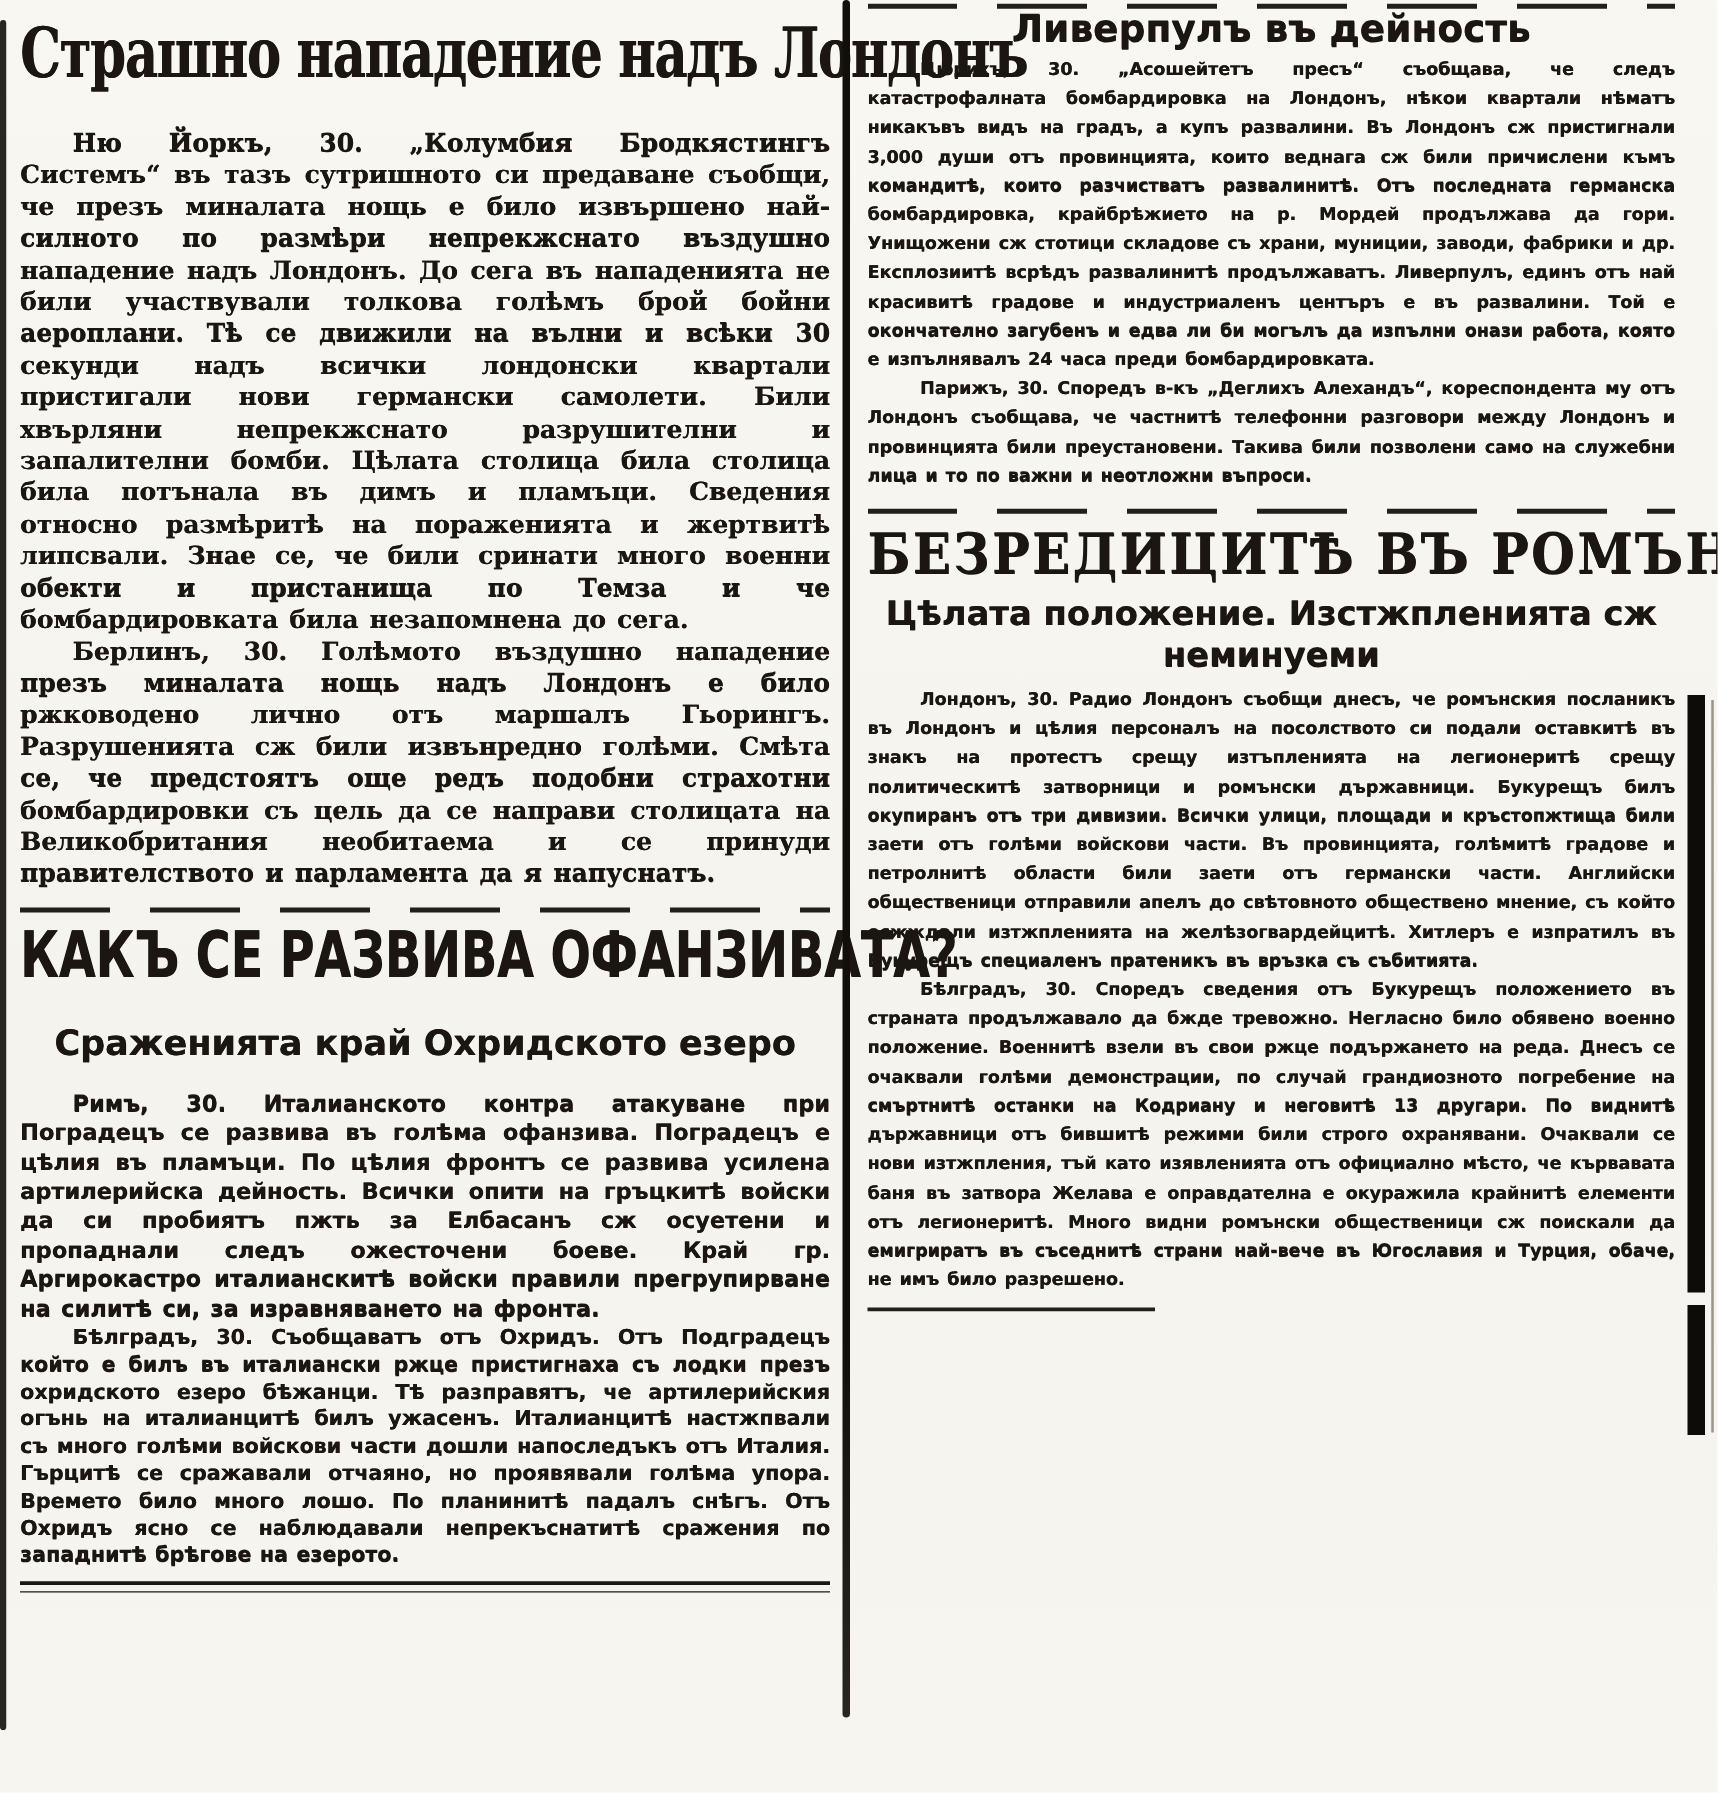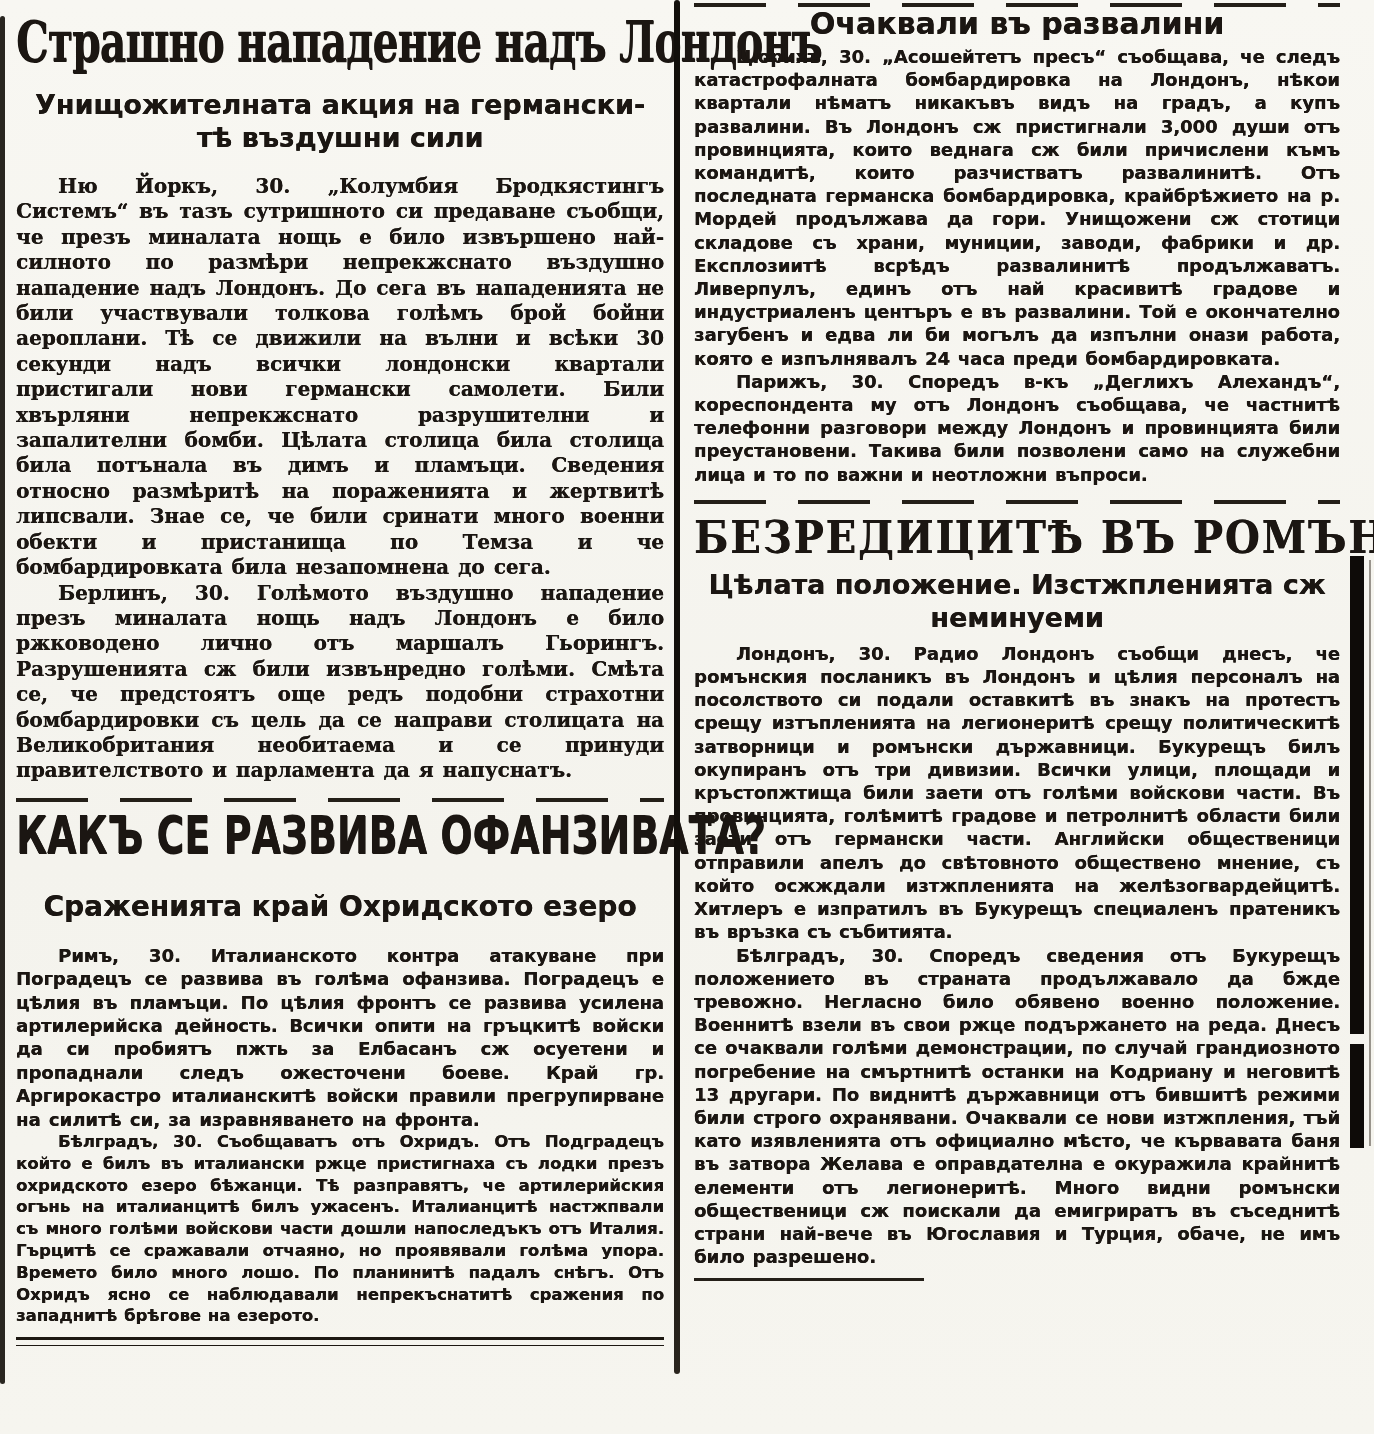--- a/index.html
+++ b/index.html
@@ -55,37 +55,35 @@
 
   
   p{margin:0;text-align:justify;text-indent:42px;text-shadow:.25px .25px 0 #1b1612;}
   .body-serif{font-family:"DejaVu Serif",serif;font-weight:bold;
     font-size:20px;line-height:25.4px;word-spacing:2px;}
   .body-sans{font-family:"DejaVu Sans",sans-serif;font-weight:bold;
     font-size:18px;line-height:23.4px;word-spacing:2px;}
   .body-sans-sm{font-family:"DejaVu Sans",sans-serif;font-weight:bold;
     font-size:16.5px;line-height:21.8px;word-spacing:1px;}
   .body-sans-r{font-family:"DejaVu Sans",sans-serif;font-weight:bold;
-    font-size:18px;line-height:23.2px;word-spacing:1.5px;}
+    font-size:14px;line-height:23.2px;word-spacing:1.5px;}
 
   .mt6{margin-top:20px;} .mt10{margin-top:10px;} .mt14{margin-top:14px;}
 </style>
 </head>
 <body>
 
 <div class="page">
 
   <div class="col col-left">
 
     <article>
       <div class="hl-wrap w-poster">
         <div class="hl hl-poster">Страшно нападение надъ Лондонъ</div>
       </div>
-      <div class="sub sub-1">Унищожителната акция на германски-
-тѣ въздушни сили</div>
       <p class="body-serif mt6">Ню Йоркъ, 30. „Колумбия Бродкястингъ Системъ“ въ тазъ сутришното си предаване съобщи, че презъ миналата нощь е било извършено най-силното по размѣри непрекжснато въздушно нападение надъ Лондонъ. До сега въ нападенията не били участвували толкова голѣмъ брой бойни аероплани. Тѣ се движили на вълни и всѣки 30 секунди надъ всички лондонски квартали пристигали нови германски самолети. Били хвърляни непрекжснато разрушителни и запалителни бомби. Цѣлата столица била столица била потънала въ димъ и пламъци. Сведения относно размѣритѣ на пораженията и жертвитѣ липсвали. Знае се, че били сринати много военни обекти и пристанища по Темза и че бомбардировката била незапомнена до сега.</p>
       <p class="body-serif">Берлинъ, 30. Голѣмото въздушно нападение презъ миналата нощь надъ Лондонъ е било ржководено лично отъ маршалъ Гьорингъ. Разрушенията сж били извънредно голѣми. Смѣта се, че предстоятъ още редъ подобни страхотни бомбардировки съ цель да се направи столицата на Великобритания необитаема и се принуди правителството и парламента да я напуснатъ.</p>
     </article>
 
     <div class="rule-broken mt14"></div>
 
     <article>
       <div class="hl-wrap w-heavy">
         <div class="hl hl-heavy">КАКЪ СЕ РАЗВИВА ОФАНЗИВАТА?</div>
       </div>
@@ -95,21 +93,21 @@
     </article>
 
     <div class="rule-double mt10"></div>
   </div>
 
   <div class="col col-right">
 
     <div class="rule-broken" style="margin-top:3px;"></div>
 
     <article>
-      <div class="sub sub-3">Очаквали въ развалини</div>
+      <div class="sub sub-3">Ливерпулъ въ дейность</div>
       <p class="body-sans-r">Цюрихъ, 30. „Асошейтетъ пресъ“ съобщава, че следъ катастрофалната бомбардировка на Лондонъ, нѣкои квартали нѣматъ никакъвъ видъ на градъ, а купъ развалини. Въ Лондонъ сж пристигнали 3,000 души отъ провинцията, които веднага сж били причислени къмъ командитѣ, които разчистватъ развалинитѣ. Отъ последната германска бомбардировка, крайбрѣжието на р. Мордей продължава да гори. Унищожени сж стотици складове съ храни, муниции, заводи, фабрики и др. Експлозиитѣ всрѣдъ развалинитѣ продължаватъ. Ливерпулъ, единъ отъ най красивитѣ градове и индустриаленъ центъръ е въ развалини. Той е окончателно загубенъ и едва ли би могълъ да изпълни онази работа, която е изпълнявалъ 24 часа преди бомбардировката.</p>
       <p class="body-sans-r">Парижъ, 30. Споредъ в-къ „Деглихъ Алехандъ“, кореспондента му отъ Лондонъ съобщава, че частнитѣ телефонни разговори между Лондонъ и провинцията били преустановени. Такива били позволени само на служебни лица и то по важни и неотложни въпроси.</p>
     </article>
 
     <div class="rule-broken mt14"></div>
 
     <article>
       <div class="hl-wrap w-caps">
         <div class="hl hl-caps">БЕЗРЕДИЦИТѢ ВЪ РОМЪНИЯ</div>
       </div>

